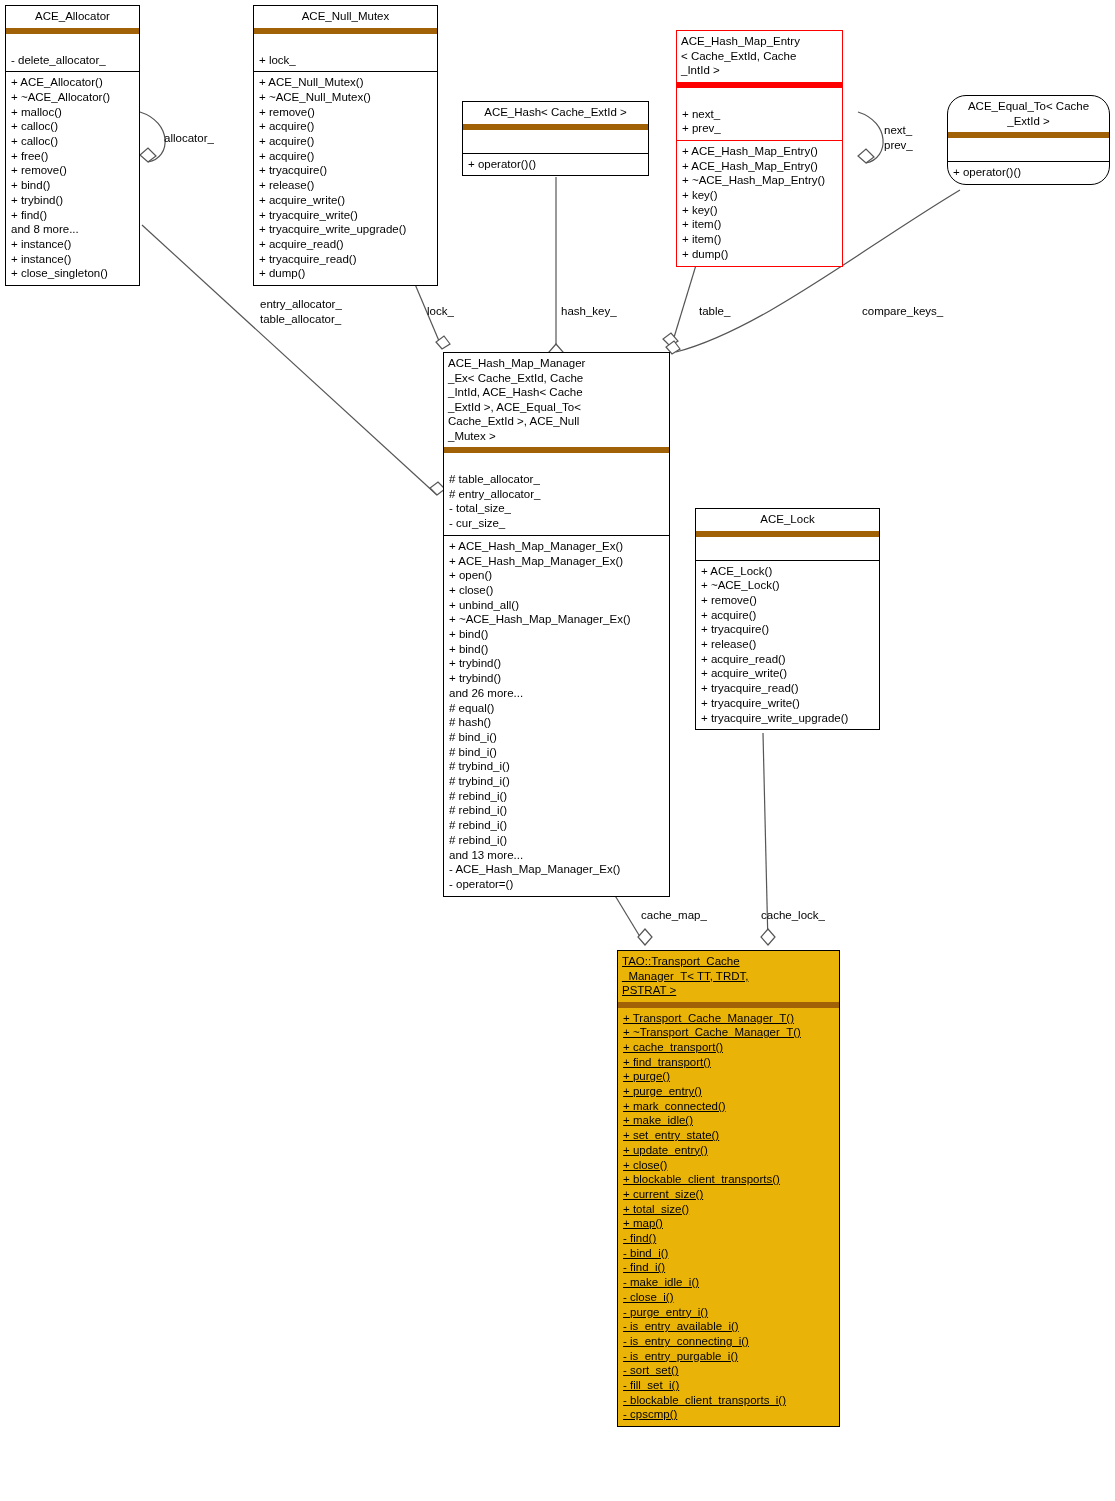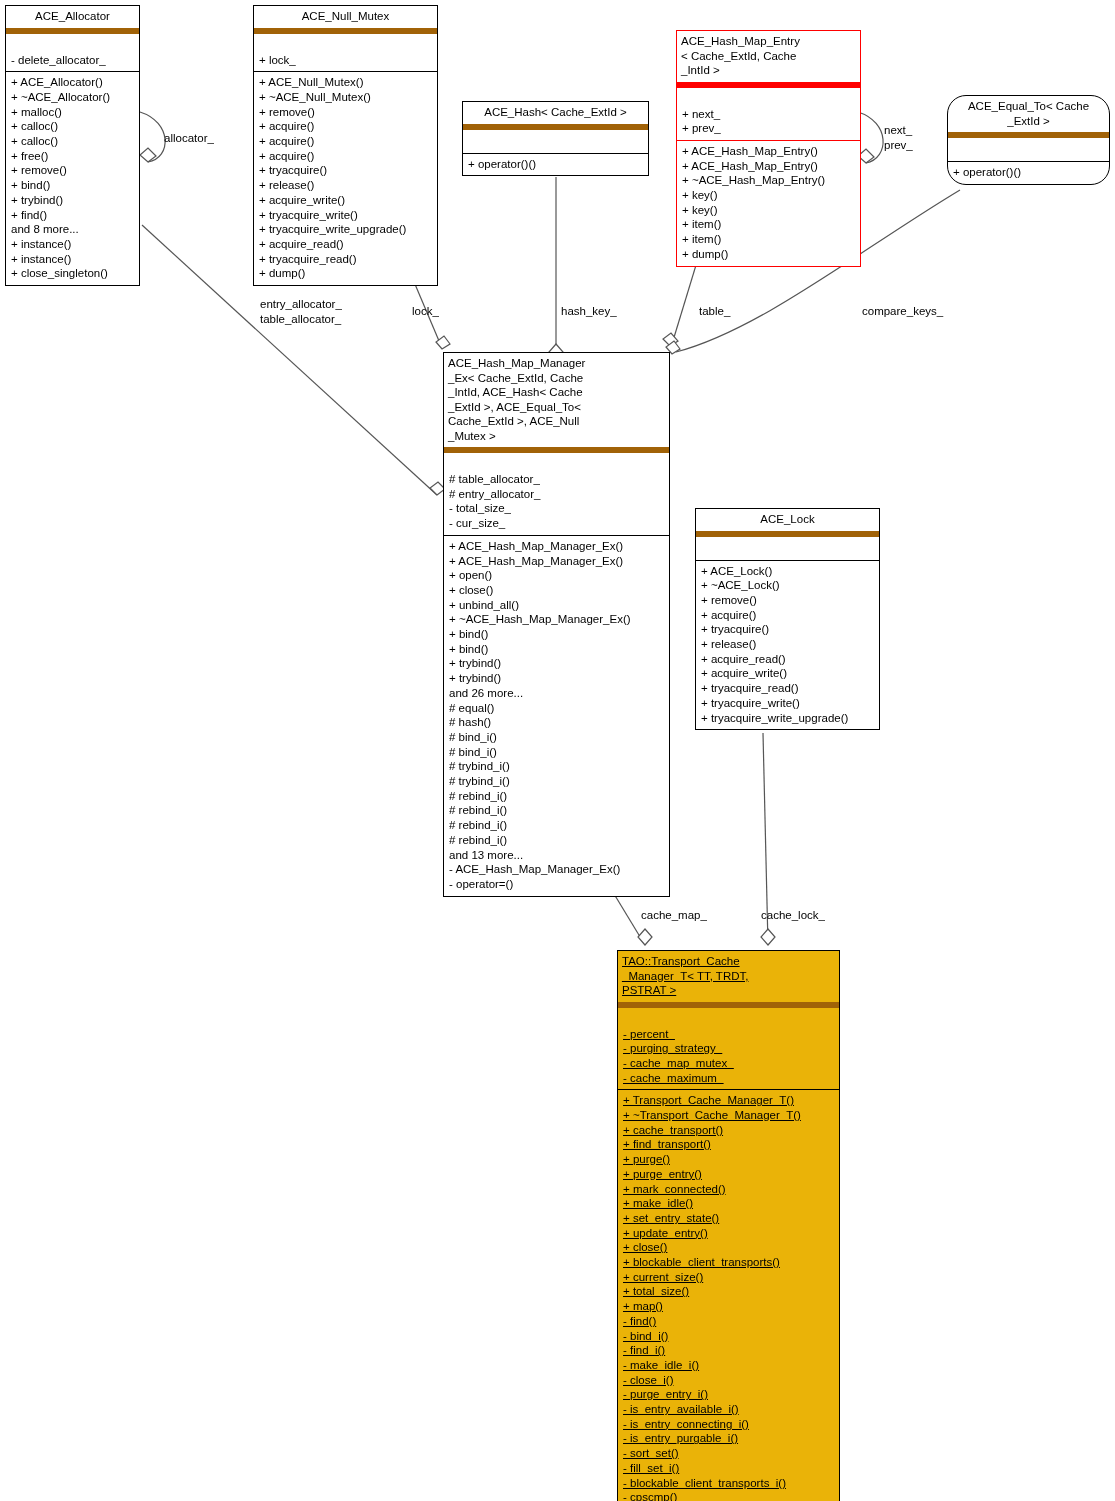--- a/index.html
+++ b/index.html
@@ -117,21 +117,21 @@
   <div class="uml-class" style="left:462px;top:101px;width:187px;">
     <div class="sec title">
       <div class="row">ACE_Hash&lt; Cache_ExtId &gt;</div>
     </div>
     <div class="sec attrs" style="height:22px;"></div>
     <div class="sec ops">
       <div class="row">+ operator()()</div>
     </div>
   </div>
 
-  <div class="uml-class red" style="left:676px;top:30px;width:185px;">
+  <div class="uml-class red" style="left:676px;top:30px;width:167px;">
     <div class="sec title" style="text-align:left;">
       <div class="row">ACE_Hash_Map_Entry
 &lt; Cache_ExtId, Cache
 _IntId &gt;</div>
     </div>
     <div class="sec attrs">
       <div class="row">+ next_</div>
       <div class="row">+ prev_</div>
     </div>
     <div class="sec ops">
@@ -218,26 +218,20 @@
       <div class="row">+ tryacquire_write()</div>
       <div class="row">+ tryacquire_write_upgrade()</div>
     </div>
   </div>
 
   <div class="uml-class gray" style="left:617px;top:950px;width:223px;">
     <div class="sec title" style="text-align:left;">
       <div class="row">TAO::Transport_Cache
 _Manager_T&lt; TT, TRDT,
 PSTRAT &gt;</div>
-    </div>
-    <div class="sec attrs">
-      <div class="row">- percent_</div>
-      <div class="row">- purging_strategy_</div>
-      <div class="row">- cache_map_mutex_</div>
-      <div class="row">- cache_maximum_</div>
     </div>
     <div class="sec ops">
       <div class="row">+ Transport_Cache_Manager_T()</div>
       <div class="row">+ ~Transport_Cache_Manager_T()</div>
       <div class="row">+ cache_transport()</div>
       <div class="row">+ find_transport()</div>
       <div class="row">+ purge()</div>
       <div class="row">+ purge_entry()</div>
       <div class="row">+ mark_connected()</div>
       <div class="row">+ make_idle()</div>
@@ -262,21 +256,21 @@
       <div class="row">- blockable_client_transports_i()</div>
       <div class="row">- cpscmp()</div>
     </div>
   </div>
 
   <div class="edge-label" style="left:164px;top:131px;">allocator_</div>
 
   <div class="edge-label" style="left:260px;top:297px;">entry_allocator_
 table_allocator_</div>
 
-  <div class="edge-label" style="left:412px;top:304px;">lock_</div>
+  <div class="edge-label" style="left:427px;top:304px;">lock_</div>
 
   <div class="edge-label" style="left:561px;top:304px;">hash_key_</div>
 
   <div class="edge-label" style="left:699px;top:304px;">table_</div>
 
   <div class="edge-label" style="left:862px;top:304px;">compare_keys_</div>
 
   <div class="edge-label" style="left:884px;top:123px;">next_
 prev_</div>
 

